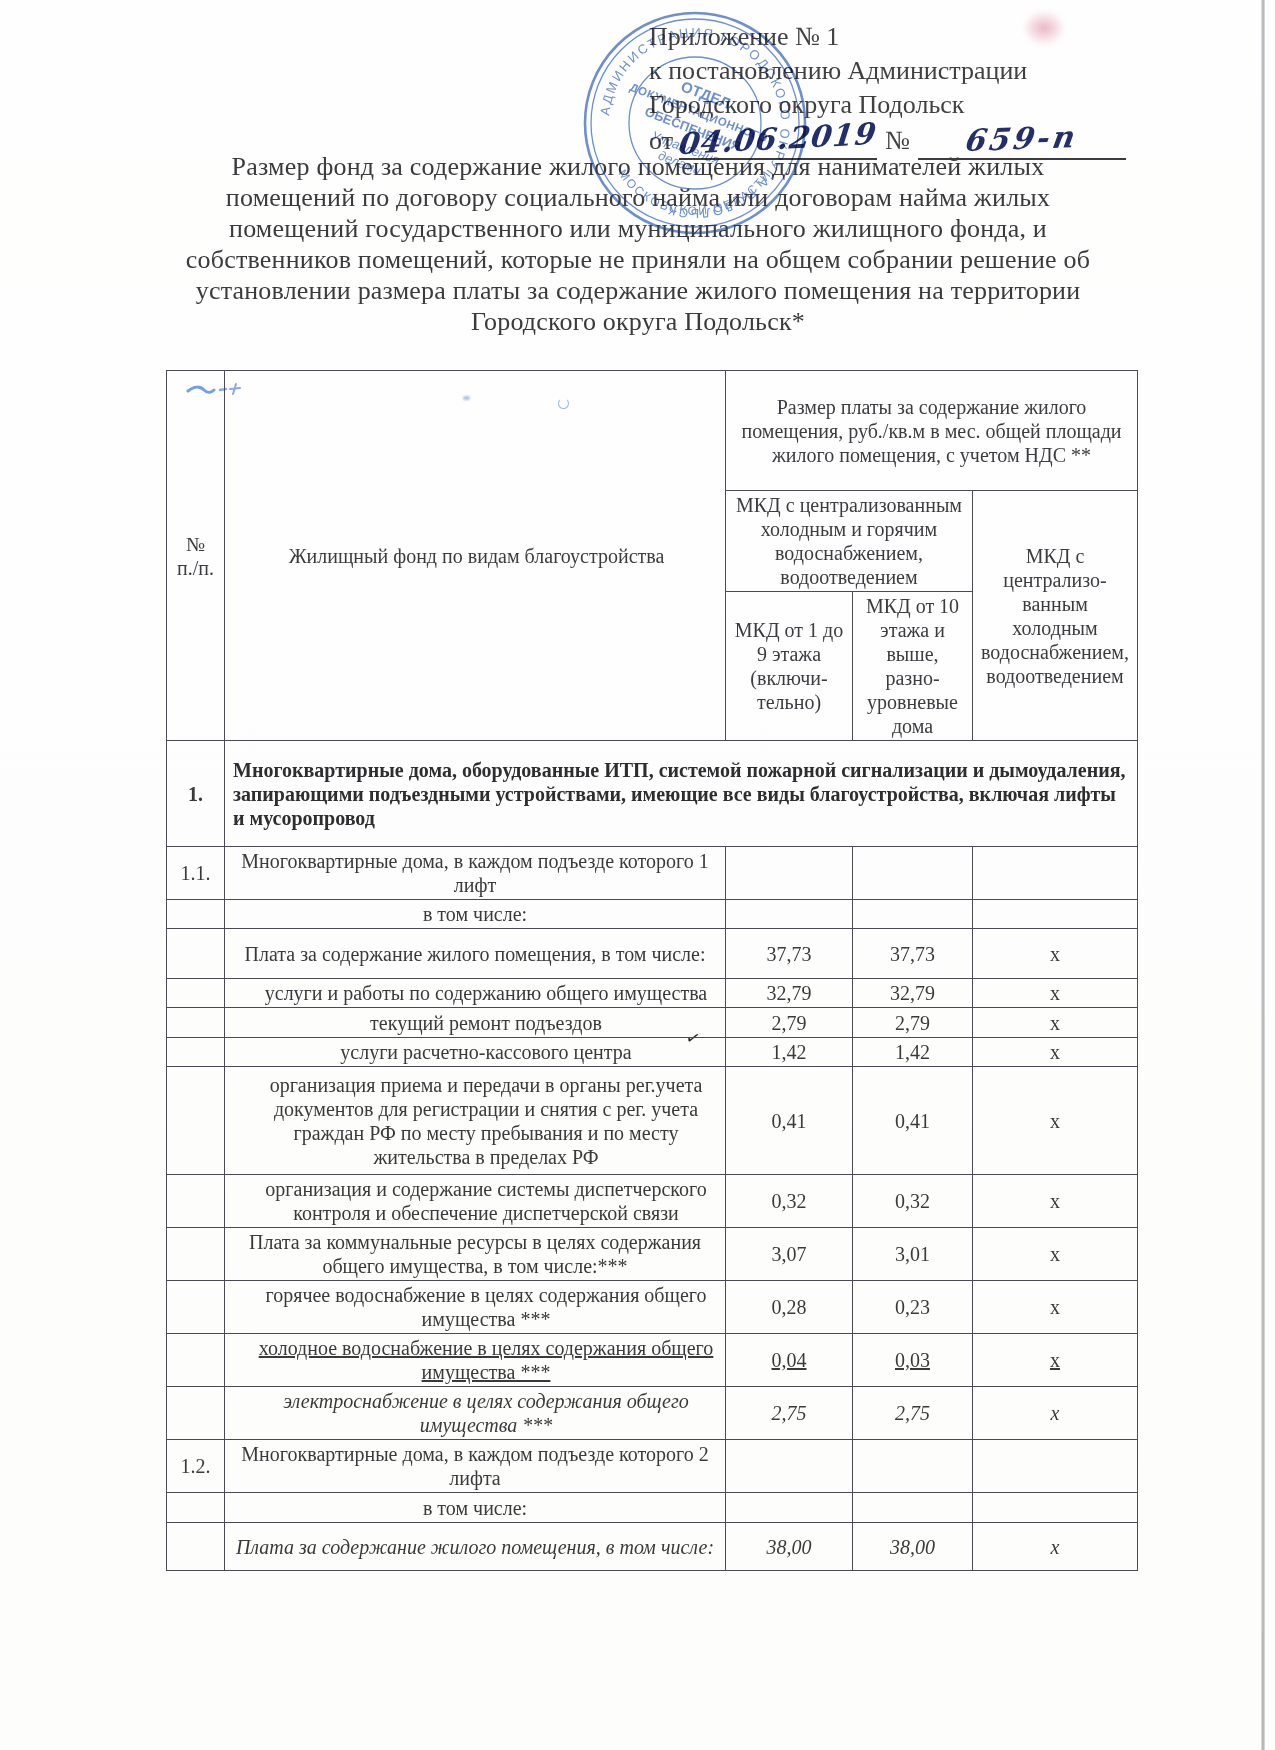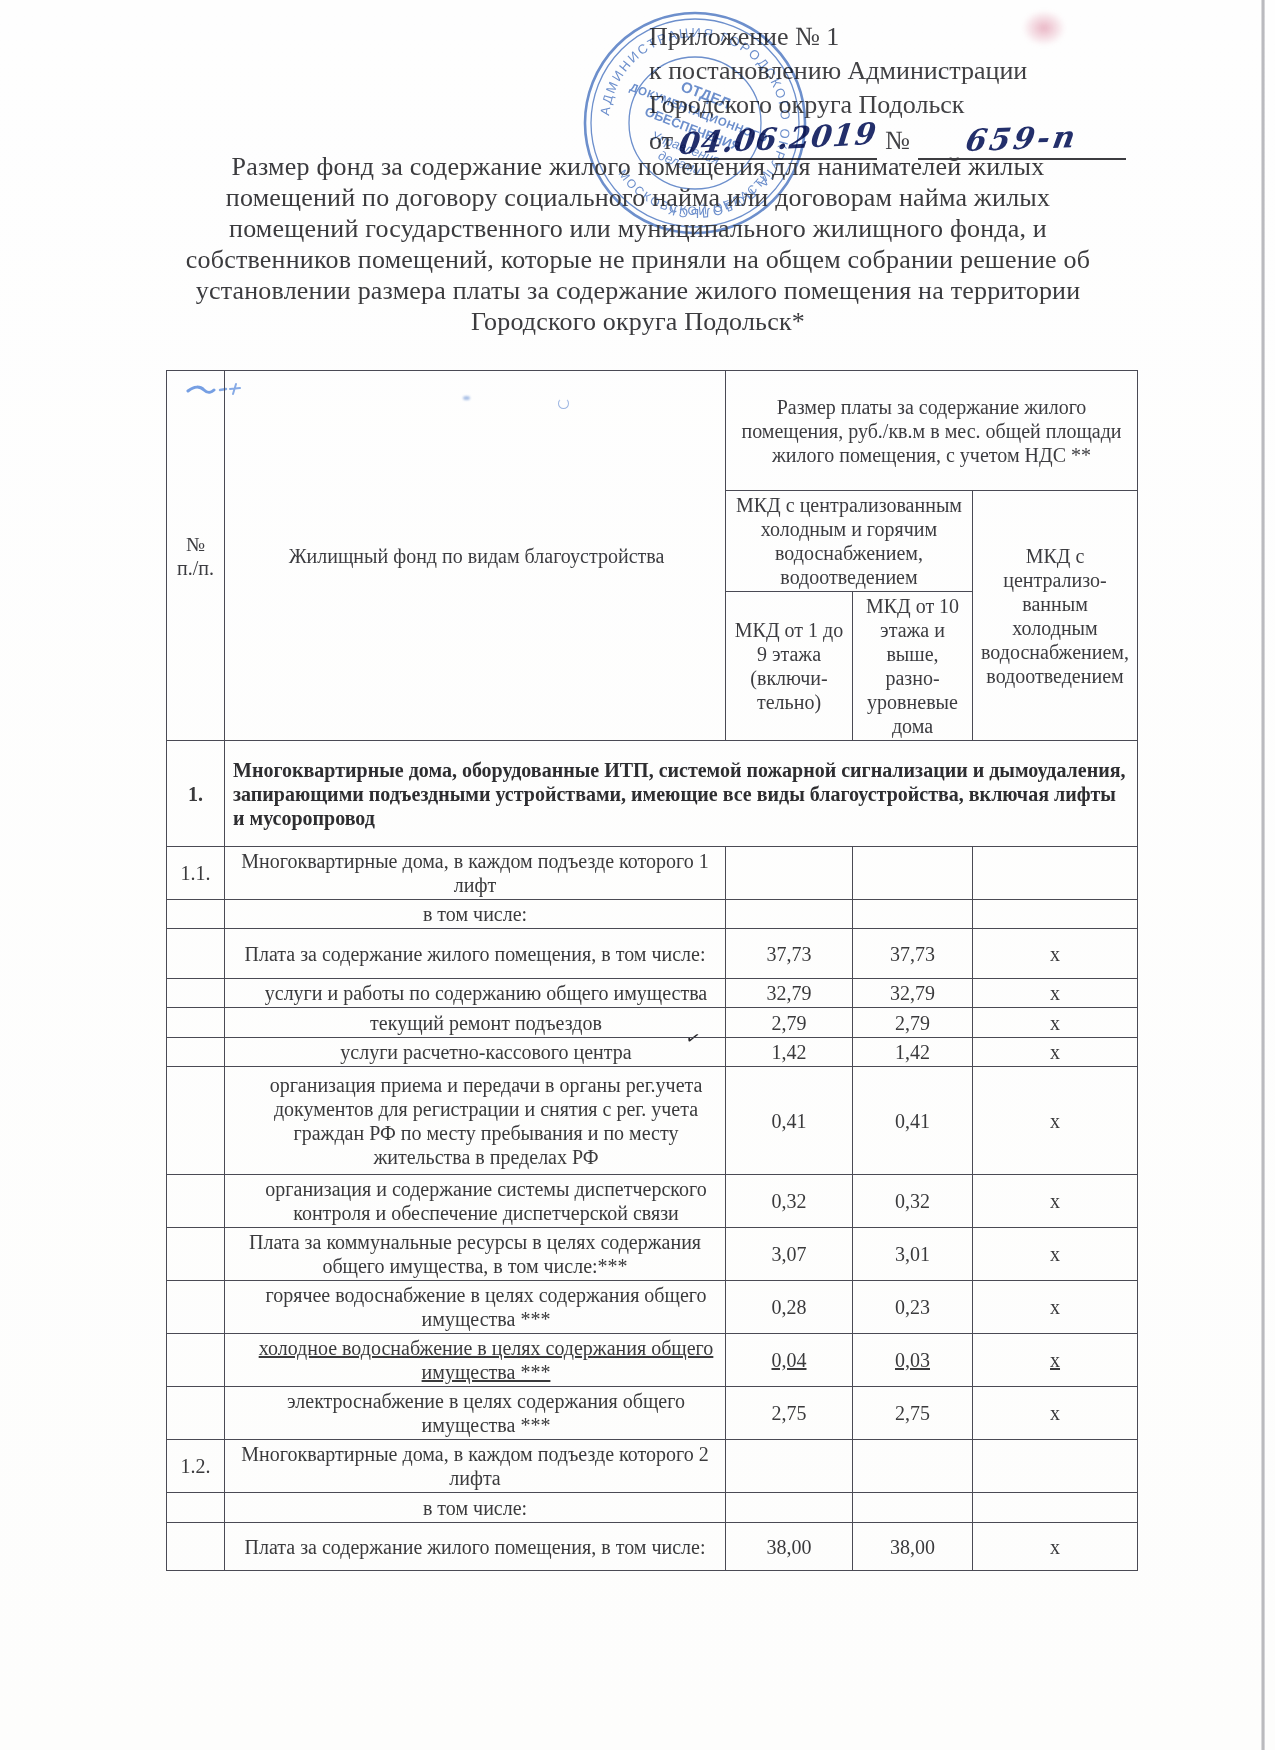--- a/index.html
+++ b/index.html
@@ -76,21 +76,21 @@
   td.desc{text-align:center;}
   td.desc.indent{padding-left:30px;}
   td.val{text-align:center;font-size:20px;}
   td.section-cell{font-weight:bold;color:#2e2e31;line-height:27px;padding:6px 10px;}
   td.num-sec{font-weight:bold;text-align:center;}
 
   tr.hh1{height:120px;} tr.hh2{height:96px;} tr.hh3{height:136px;}
   tr.s106{height:106px;} tr.s52{height:52px;} tr.s28{height:28px;}
   tr.s50{height:50px;} tr.s26{height:26px;} tr.s30{height:30px;}
   tr.s108{height:108px;} tr.s47{height:47px;} tr.s45{height:45px;}
-  tr.s46{height:46px;text-decoration:underline;} tr.s48{height:48px;}
+  tr.s46{height:46px;text-decoration:underline;} tr.s48{height:48px;font-style:italic;}
 </style>
 </head>
 <body>
 
 <div class="page">
 
   <div class="scan-edge"></div>
   <div class="smudge-pink"></div>
   <svg class="pen-scribble-blue" viewBox="0 0 58 16">
     <path d="M2 9 C8 4,14 4,18 8 C22 12,26 10,28 8" fill="none" stroke="rgba(55,115,215,.8)" stroke-width="3" stroke-linecap="round"></path>

